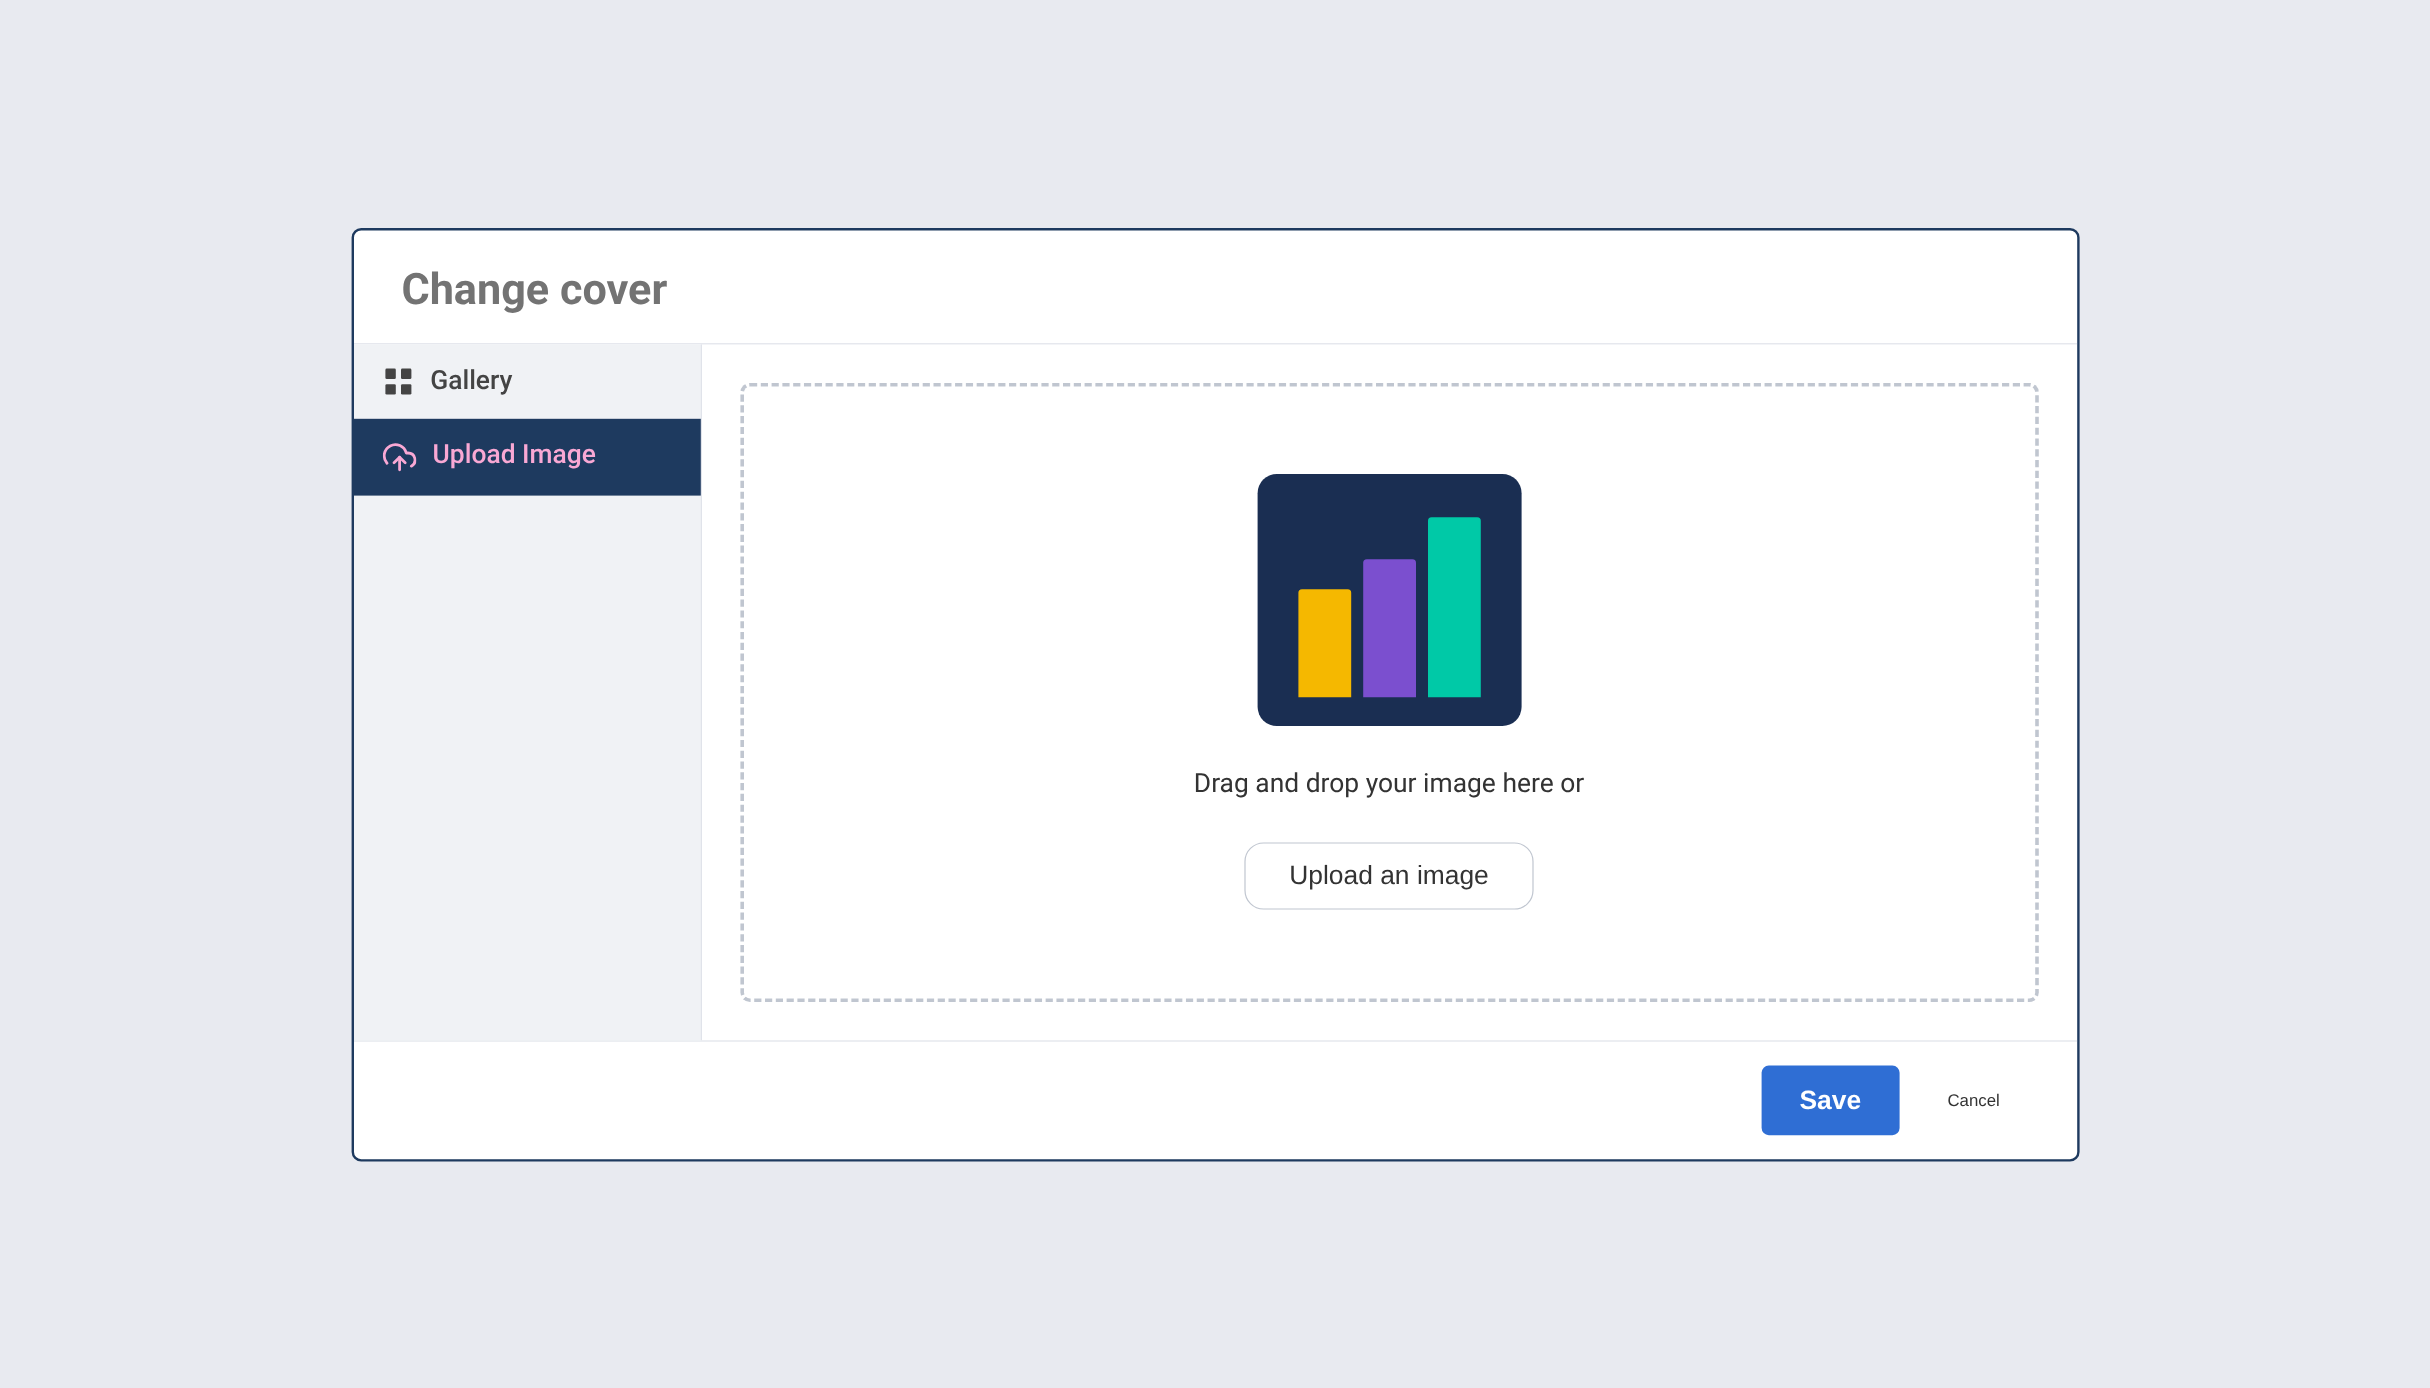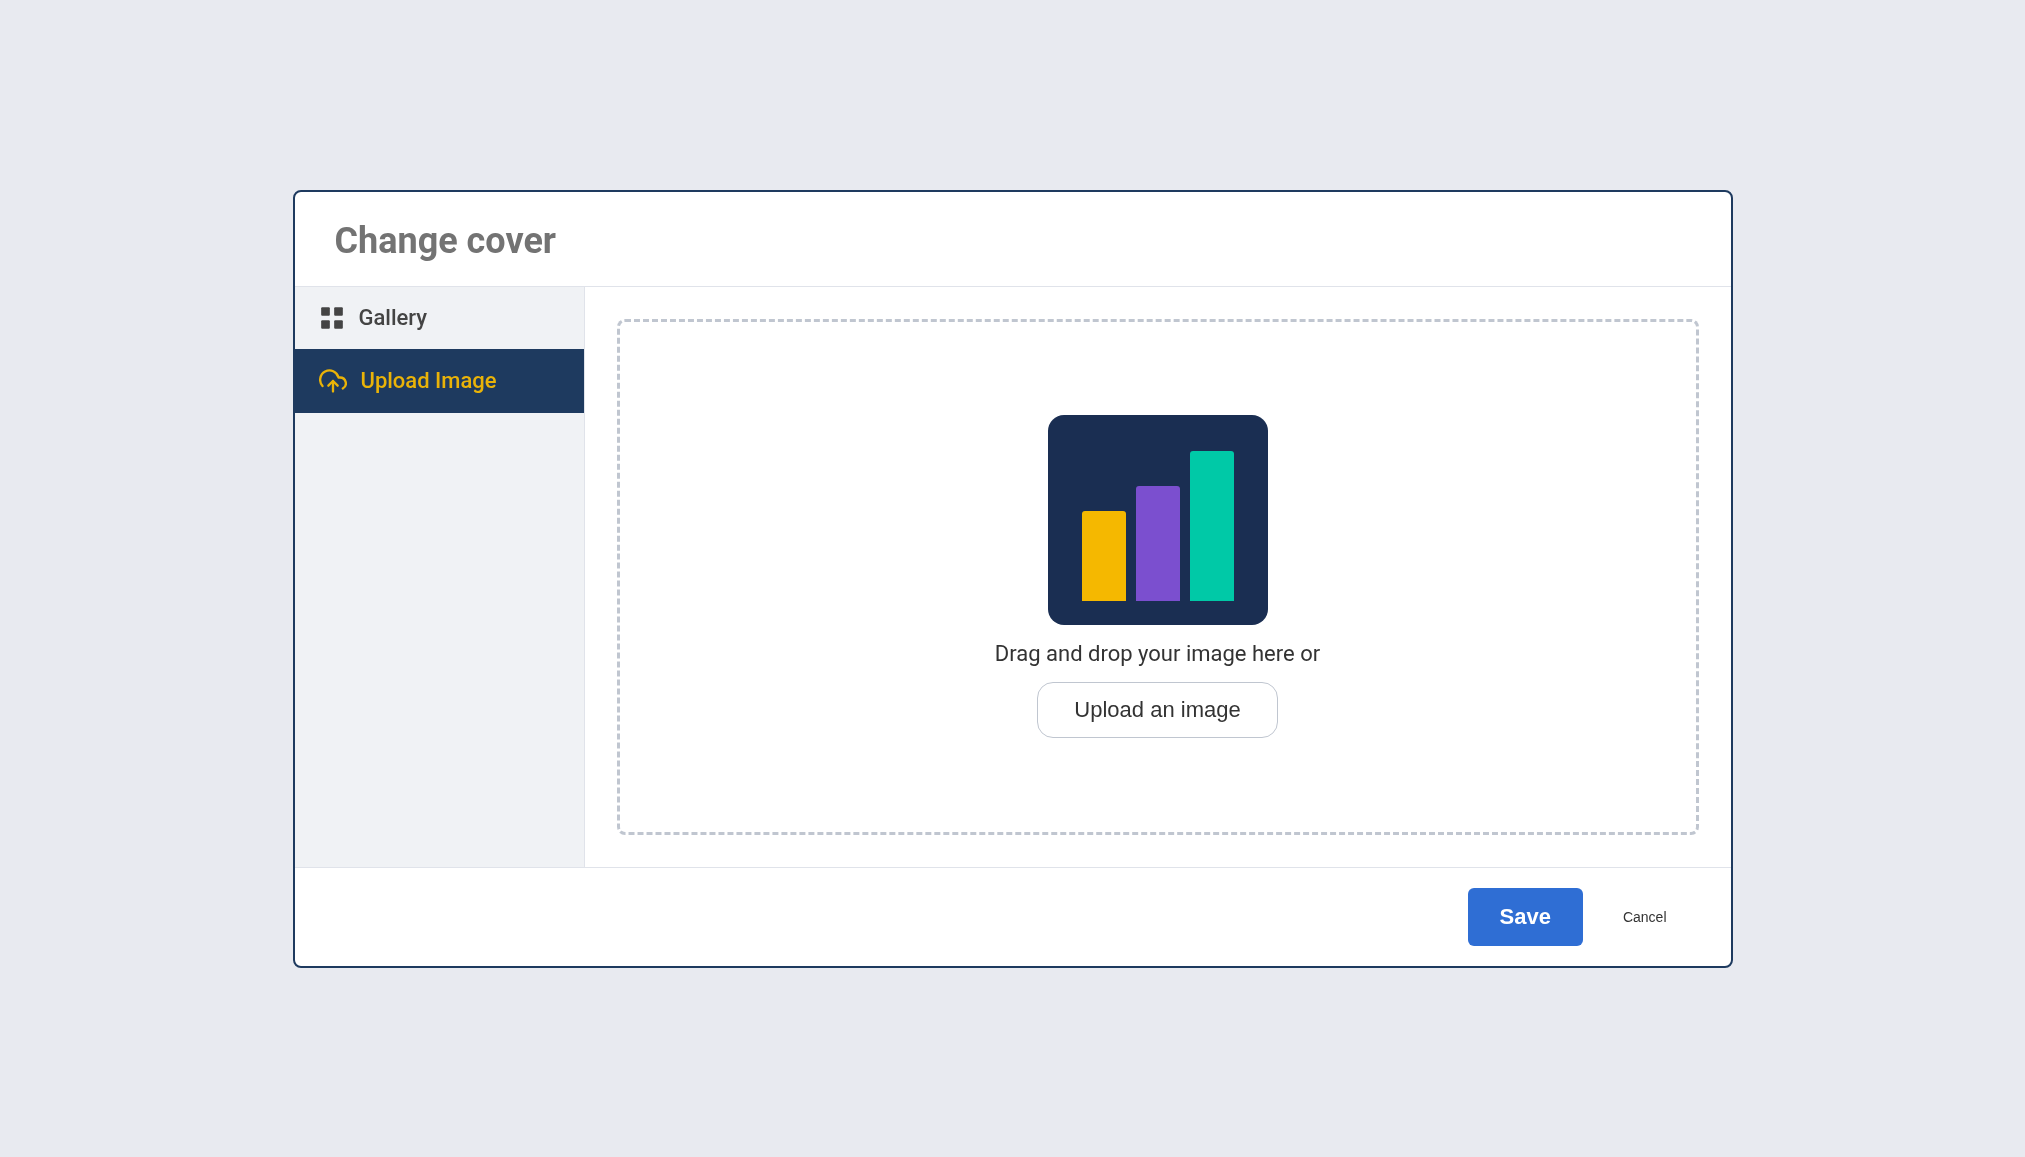--- a/index.html
+++ b/index.html
@@ -44,31 +44,30 @@
 
     .sidebar {
       width: 290px;
       background: #f0f2f5;
       border-right: 1px solid #e0e3ea;
       flex-shrink: 0;
     }
 
     .sidebar-item {
       display: flex;
-      align-items: center;
       gap: 14px;
       padding: 18px 24px;
       cursor: pointer;
       font-size: 22px;
       color: #444;
     }
 
     .sidebar-item.active {
       background: #1e3a5f;
-      color: #eab308;
+      color: #f9a8d4;
     }
 
     .sidebar-item .icon {
       font-size: 24px;
       display: flex;
       align-items: center;
     }
 
     .sidebar-item .label {
       font-size: 22px;
@@ -86,21 +85,21 @@
     .drop-zone {
       border: 3px dashed #c0c6d0;
       border-radius: 8px;
       width: 100%;
       height: 100%;
       min-height: 516px;
       display: flex;
       flex-direction: column;
       align-items: center;
       justify-content: center;
-      gap: 16px;
+      gap: 36px;
       cursor: pointer;
     }
 
     .app-icon {
       width: 220px;
       height: 210px;
       background: #1a2e52;
       border-radius: 16px;
       display: flex;
       align-items: flex-end;

